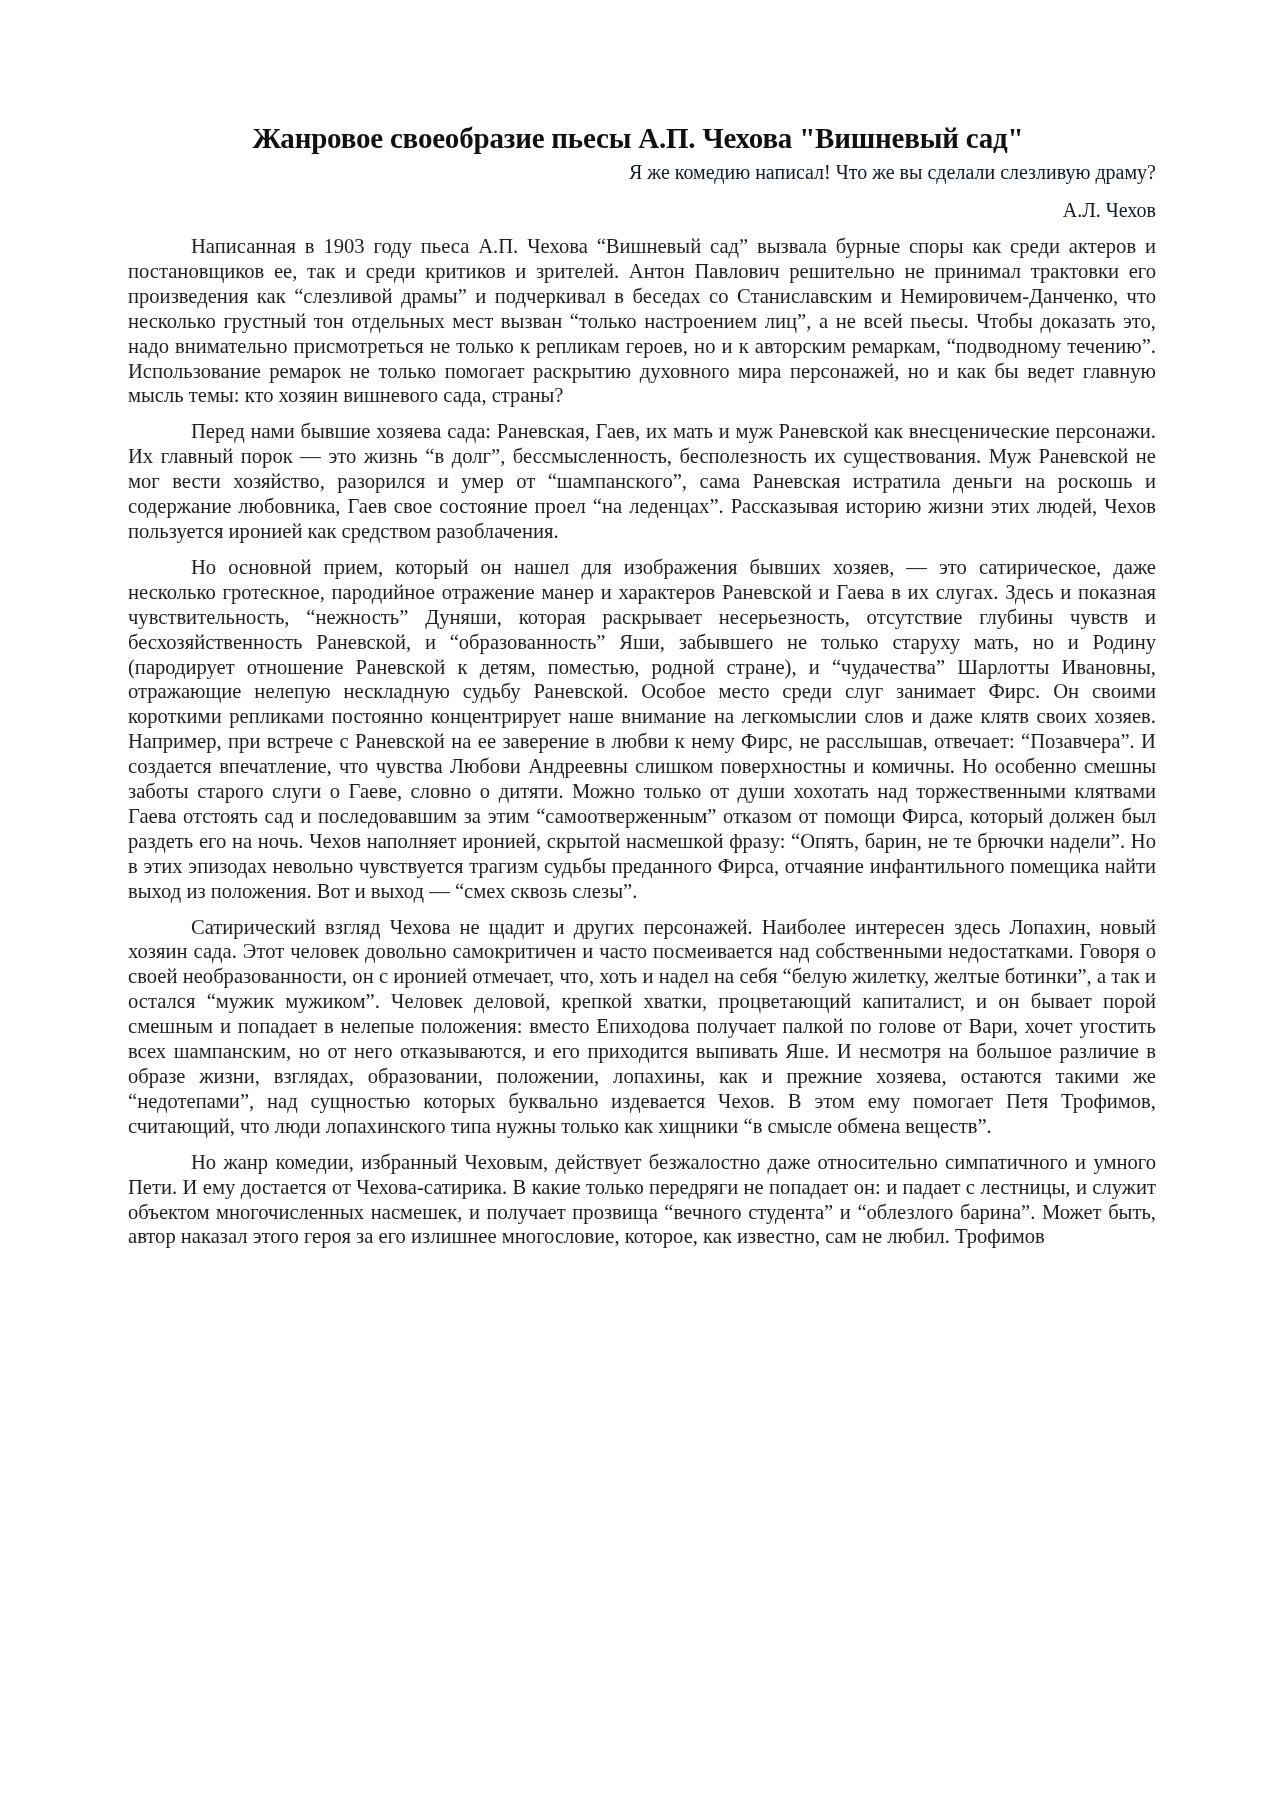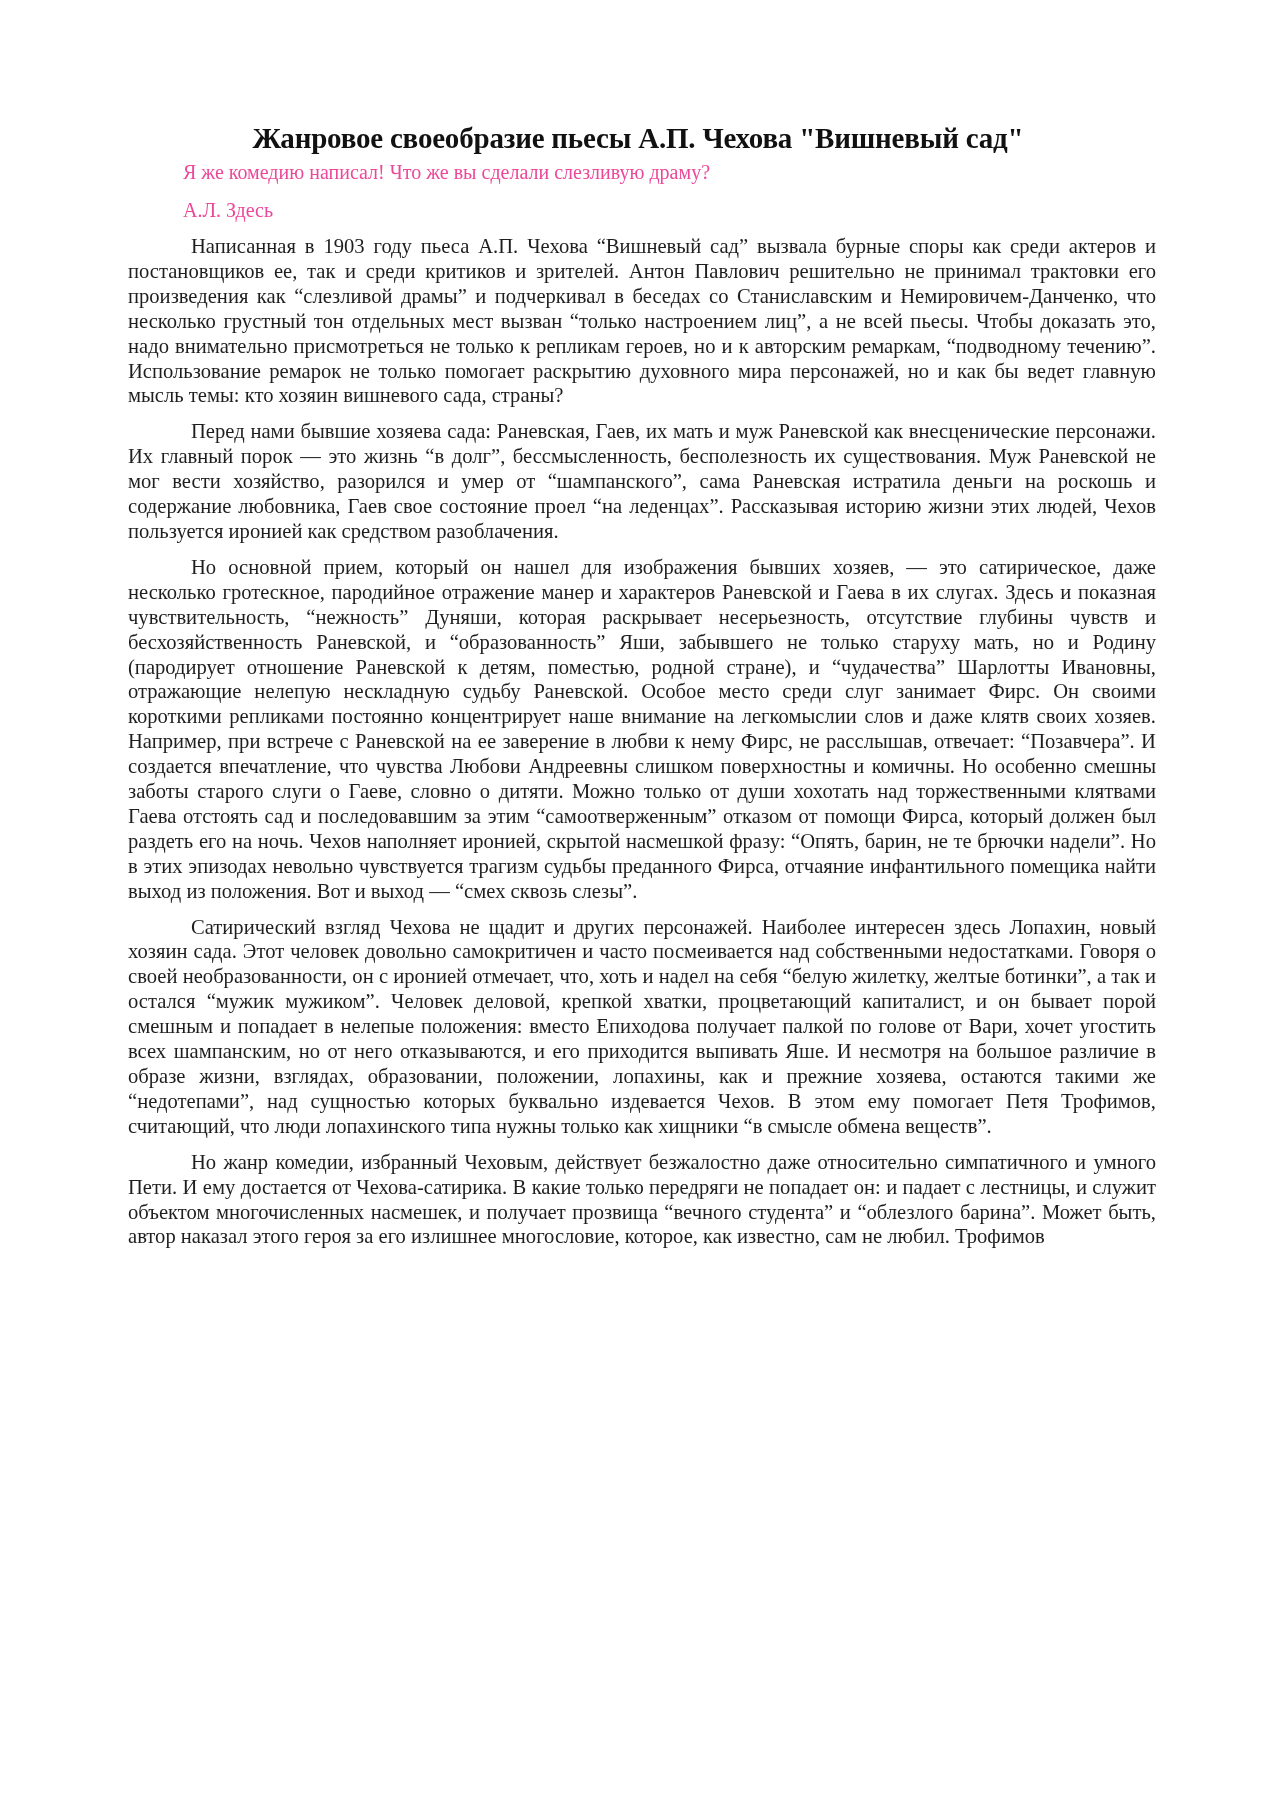--- a/index.html
+++ b/index.html
@@ -27,36 +27,37 @@
       line-height: 40px;
       text-align: center;
       margin: 0 0 0 0;
       color: #111;
       letter-spacing: -0.2px;
     }
     .epigraph {
       font-size: 20px;
       line-height: 28px;
       margin: 0 0 10px 63px;
-      color: #ec4899;
+      color: #0f172a;
+      text-align: right;
     }
     .para {
       font-size: 20.6px;
       line-height: 24.9px;
       text-align: justify;
       text-indent: 63px;
       margin: 0 0 11px 8px;
       color: #1e1e1e;
     }
   </style>
 </head>
 <body>
 
 <div class="page">
   <h1 class="title">Жанровое своеобразие пьесы А.П. Чехова "Вишневый сад"</h1>
   <div class="epigraph">Я же комедию написал! Что же вы сделали слезливую драму?</div>
-  <div class="epigraph">А.Л. Здесь</div>
+  <div class="epigraph">А.Л. Чехов</div>
   <p class="para">Написанная в 1903 году пьеса А.П. Чехова “Вишневый сад” вызвала бурные споры как среди актеров и постановщиков ее, так и среди критиков и зрителей. Антон Павлович решительно не принимал трактовки его произведения как “слезливой драмы” и подчеркивал в беседах со Станиславским и Немировичем-Данченко, что несколько грустный тон отдельных мест вызван “только настроением лиц”, а не всей пьесы. Чтобы доказать это, надо внимательно присмотреться не только к репликам героев, но и к авторским ремаркам, “подводному течению”. Использование ремарок не только помогает раскрытию духовного мира персонажей, но и как бы ведет главную мысль темы: кто хозяин вишневого сада, страны?</p>
   <p class="para">Перед нами бывшие хозяева сада: Раневская, Гаев, их мать и муж Раневской как внесценические персонажи. Их главный порок — это жизнь “в долг”, бессмысленность, бесполезность их существования. Муж Раневской не мог вести хозяйство, разорился и умер от “шампанского”, сама Раневская истратила деньги на роскошь и содержание любовника, Гаев свое состояние проел “на леденцах”. Рассказывая историю жизни этих людей, Чехов пользуется иронией как средством разоблачения.</p>
   <p class="para">Но основной прием, который он нашел для изображения бывших хозяев, — это сатирическое, даже несколько гротескное, пародийное отражение манер и характеров Раневской и Гаева в их слугах. Здесь и показная чувствительность, “нежность” Дуняши, которая раскрывает несерьезность, отсутствие глубины чувств и бесхозяйственность Раневской, и “образованность” Яши, забывшего не только старуху мать, но и Родину (пародирует отношение Раневской к детям, поместью, родной стране), и “чудачества” Шарлотты Ивановны, отражающие нелепую нескладную судьбу Раневской. Особое место среди слуг занимает Фирс. Он своими короткими репликами постоянно концентрирует наше внимание на легкомыслии слов и даже клятв своих хозяев. Например, при встрече с Раневской на ее заверение в любви к нему Фирс, не расслышав, отвечает: “Позавчера”. И создается впечатление, что чувства Любови Андреевны слишком поверхностны и комичны. Но особенно смешны заботы старого слуги о Гаеве, словно о дитяти. Можно только от души хохотать над торжественными клятвами Гаева отстоять сад и последовавшим за этим “самоотверженным” отказом от помощи Фирса, который должен был раздеть его на ночь. Чехов наполняет иронией, скрытой насмешкой фразу: “Опять, барин, не те брючки надели”. Но в этих эпизодах невольно чувствуется трагизм судьбы преданного Фирса, отчаяние инфантильного помещика найти выход из положения. Вот и выход — “смех сквозь слезы”.</p>
   <p class="para">Сатирический взгляд Чехова не щадит и других персонажей. Наиболее интересен здесь Лопахин, новый хозяин сада. Этот человек довольно самокритичен и часто посмеивается над собственными недостатками. Говоря о своей необразованности, он с иронией отмечает, что, хоть и надел на себя “белую жилетку, желтые ботинки”, а так и остался “мужик мужиком”. Человек деловой, крепкой хватки, процветающий капиталист, и он бывает порой смешным и попадает в нелепые положения: вместо Епиходова получает палкой по голове от Вари, хочет угостить всех шампанским, но от него отказываются, и его приходится выпивать Яше. И несмотря на большое различие в образе жизни, взглядах, образовании, положении, лопахины, как и прежние хозяева, остаются такими же “недотепами”, над сущностью которых буквально издевается Чехов. В этом ему помогает Петя Трофимов, считающий, что люди лопахинского типа нужны только как хищники “в смысле обмена веществ”.</p>
   <p class="para">Но жанр комедии, избранный Чеховым, действует безжалостно даже относительно симпатичного и умного Пети. И ему достается от Чехова-сатирика. В какие только передряги не попадает он: и падает с лестницы, и служит объектом многочисленных насмешек, и получает прозвища “вечного студента” и “облезлого барина”. Может быть, автор наказал этого героя за его излишнее многословие, которое, как известно, сам не любил. Трофимов</p>
 </div>
 
 </body></html>

